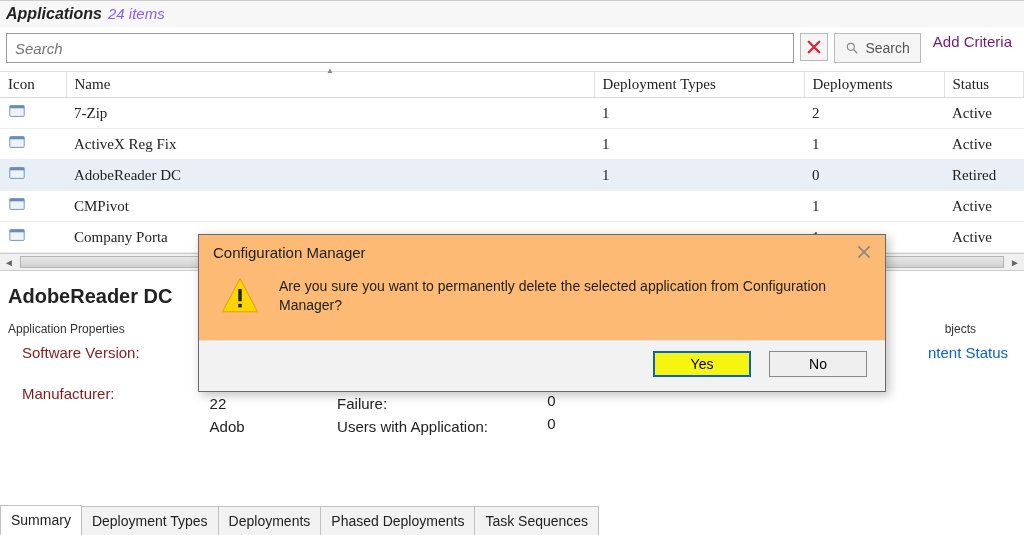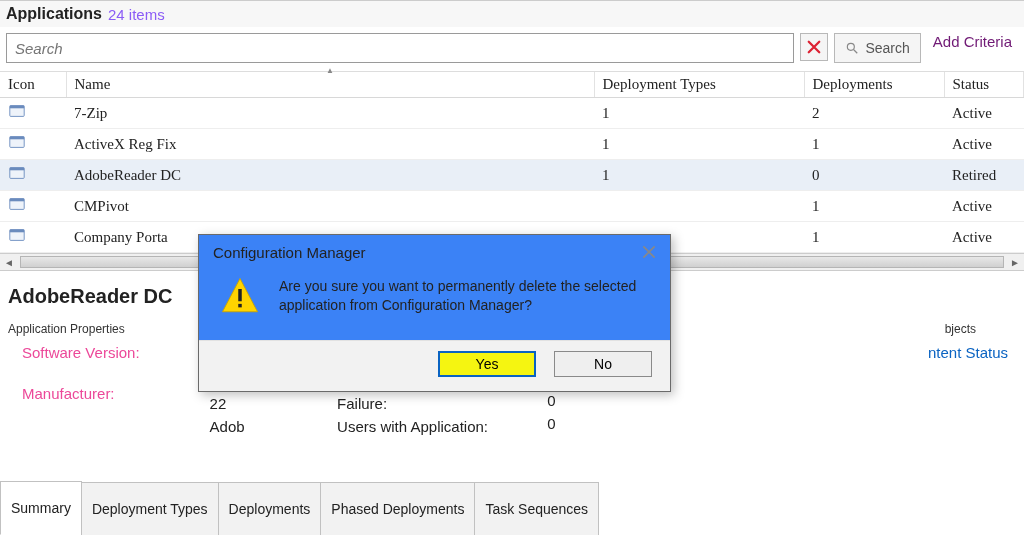--- a/index.html
+++ b/index.html
@@ -10,24 +10,25 @@
     background: #fff;
     width: 1024px;
     height: 535px;
     overflow: hidden;
     position: relative;
   }
 
   
   .header-bar {
     display: flex;
-    align-items: flex-end;
+    align-items: flex-start;
     padding: 4px 6px;
     border-top: 1px solid #ccc;
     background: #f7f7f7;
+    font-style: italic;
   }
   .header-title { font-weight: bold; font-size: 16px; margin-right: 6px; }
   .header-count { font-size: 15px; color: #8b5cf6; }
 
   
   .search-row {
     display: flex;
     align-items: flex-start;
     padding: 6px 6px 8px 6px;
     gap: 6px;
@@ -152,52 +153,52 @@
     color:#333;
     padding-right: 40px;
   }
   .detail-rows {
     display:flex;
     gap: 30px;
     padding: 8px 8px 6px 14px;
     font-size:15px;
   }
   .detail-rows .col { display:flex; flex-direction:column; gap:6px; }
-  .detail-rows .lbl { color:#ec4899; }
+  .detail-rows .lbl { color:#7f1d1d; }
   .link { color:#0a63c2; cursor:pointer; }
 
   
   .tabs {
     position:absolute;
     left:0; bottom:0;
     display:flex;
     align-items:flex-end;
     height: 24px;
     font-size:14px;
   }
   .tabs .tab {
     border:1px solid #c1c1c1;
     border-bottom:none;
     background:#f2f2f2;
-    padding: 18px 10px;
+    padding: 6px 10px;
     margin-right:-1px;
     cursor:pointer;
   }
   .tabs .tab.active {
     background:#fff;
     border-bottom:1px solid #fff;
   }
 
   
   .modal {
     position:absolute;
     left: 198px;
     top: 234px;
-    width: 473px;
-    background:#3b82f6;
+    width: 688px;
+    background:#fdba74;
     border:1px solid #6a6a6a;
     box-shadow: 3px 3px 10px rgba(0,0,0,.25);
     z-index: 50;
   }
   .modal-title {
     display:flex;
     justify-content:space-between;
     align-items:center;
     padding: 8px 12px 10px 14px;
     font-size:15px;

